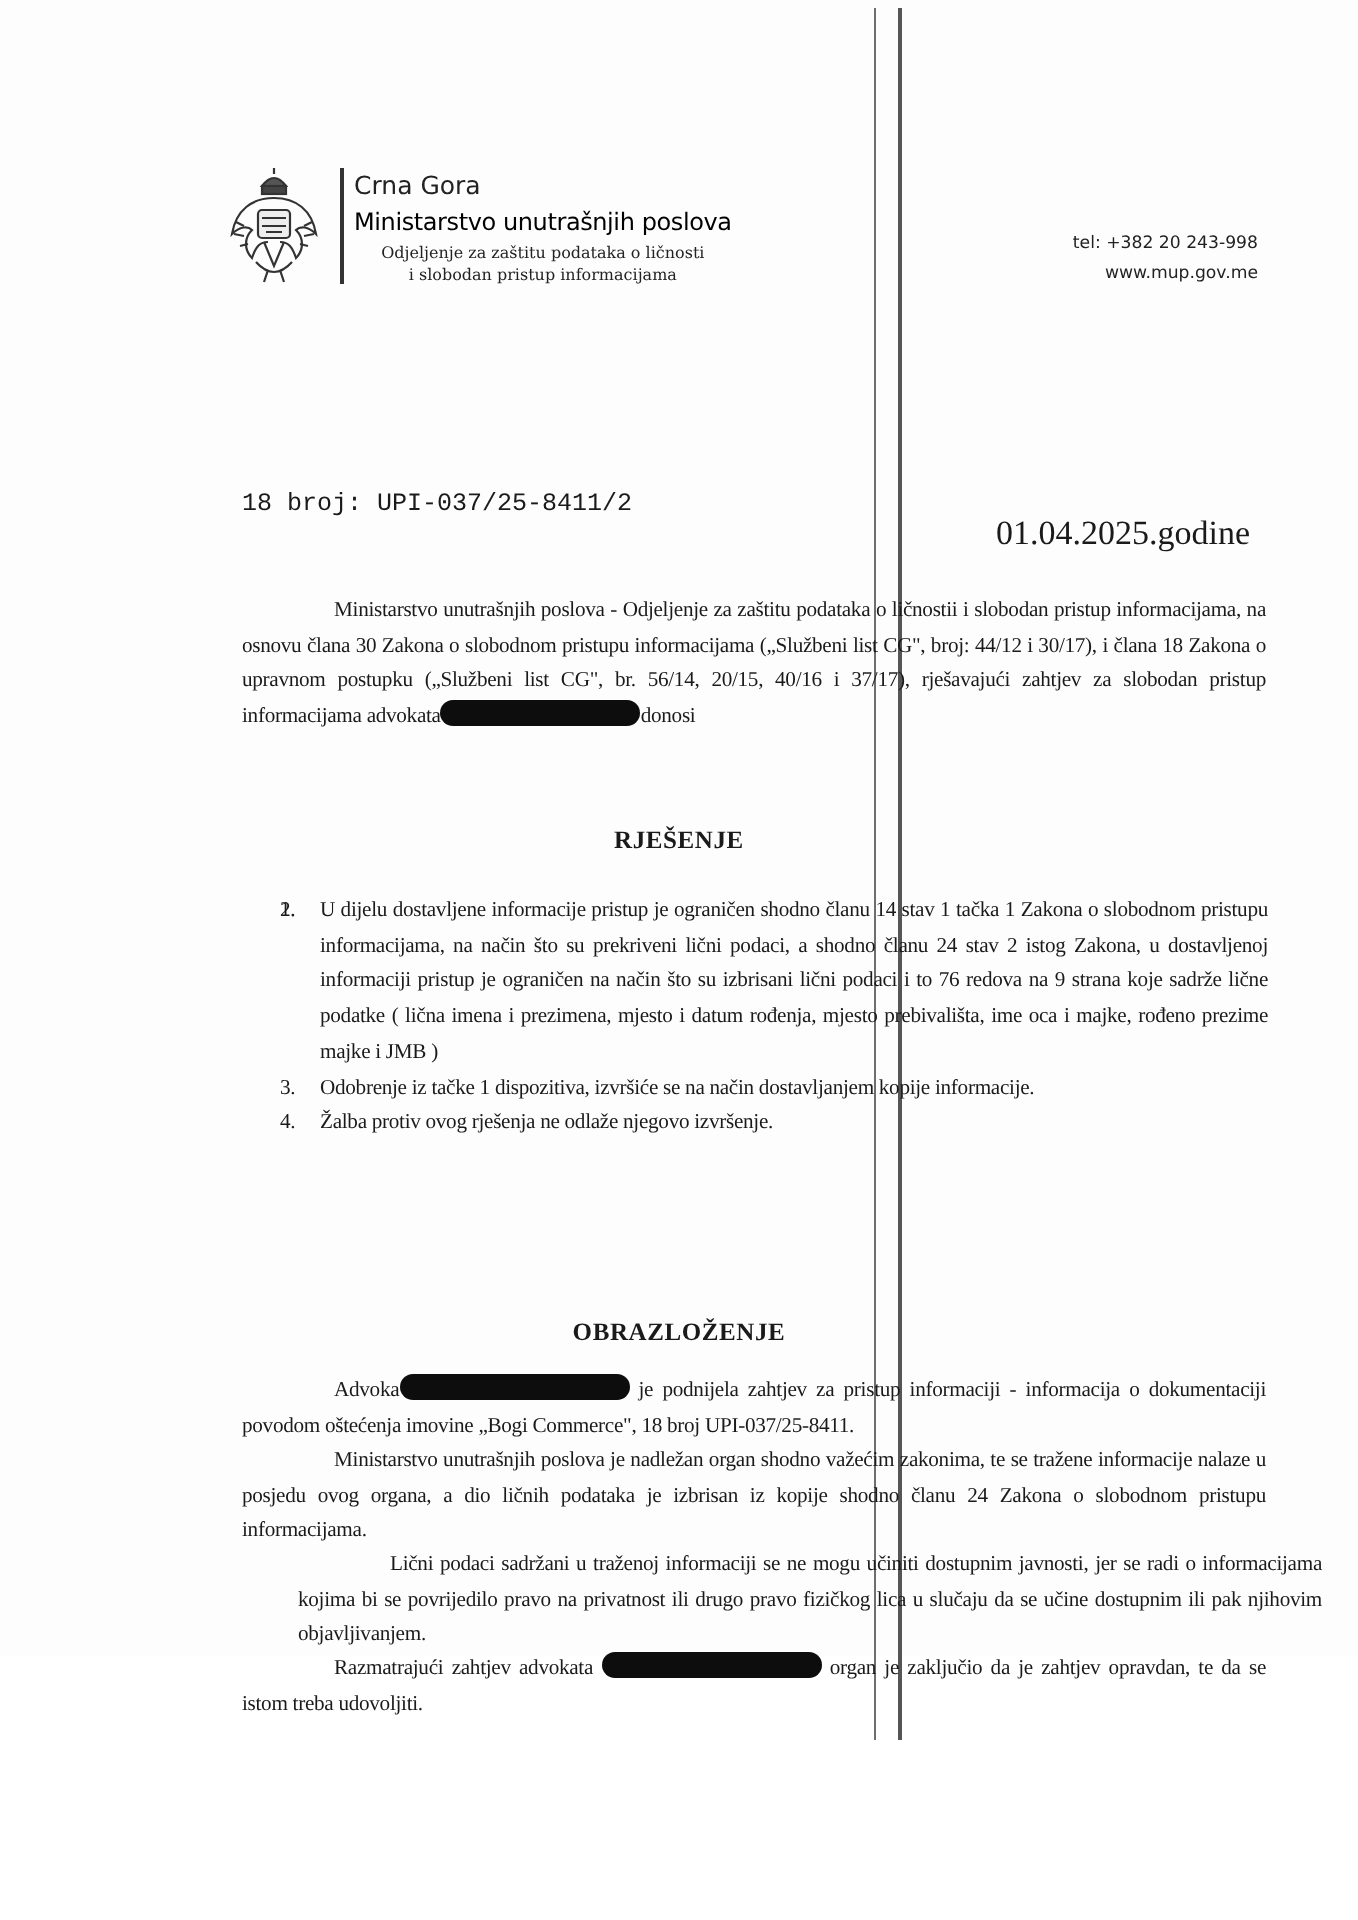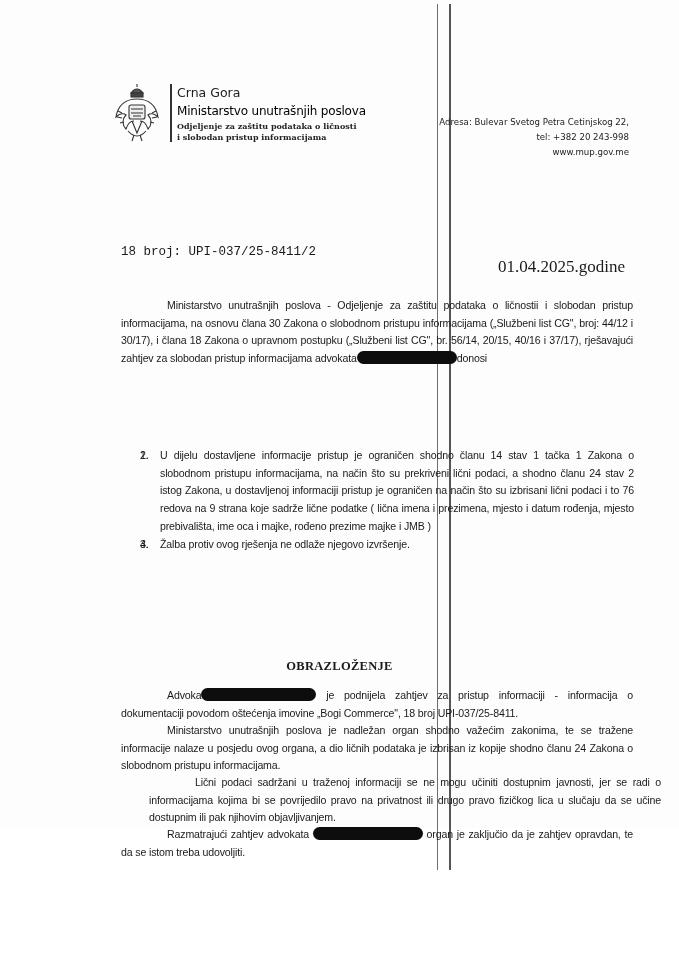--- a/index.html
+++ b/index.html
@@ -13,30 +13,30 @@
     .scan-line { position: absolute; top: 4px; height: 866px; width: 1.2px; background: #6e6e6e; }
     .scan-line.l1 { left: 437px; }
     .scan-line.l2 { left: 449px; width: 1.6px; background: #555; }
 
     
     .coat { position: absolute; left: 112px; top: 83px; width: 50px; height: 62px; }
     .header-divider { position: absolute; left: 170px; top: 84px; width: 1.5px; height: 58px; background: #333; }
     .org { position: absolute; left: 177px; top: 85px; font-family: "DejaVu Sans", sans-serif; }
     .org-country { font-size: 12.5px; color: #222; line-height: 16px; }
     .org-ministry { font-size: 12px; color: #000000; line-height: 20px; letter-spacing: -0.2px; }
-    .org-dept { font-family: "DejaVu Serif", serif; font-weight: bold; font-size: 8px; line-height: 11px; color: #222; }
+    .org-dept { font-family: "DejaVu Serif", serif; font-weight: normal; font-size: 8px; line-height: 11px; color: #222; text-align: center; }
 
     .address { position: absolute; right: 50px; top: 115px; text-align: right;
       font-family: "DejaVu Sans", sans-serif; font-size: 8.6px; line-height: 15px; color: #222; }
     .address .line1 { position: relative; }
 
     .refno { position: absolute; left: 121px; top: 245px; font-family: Liberation Mono, monospace; font-size: 12.5px; }
     .date { position: absolute; right: 54px; top: 257px; font-family: "Liberation Serif", serif; font-size: 17px; }
 
-    .body-text { font-family: Liberation Sans, sans-serif; font-size: 10.6px; color: #1a1a1a; letter-spacing: -0.15px; }
+    .body-text { font-family: Liberation Serif, serif; font-size: 10.6px; color: #1a1a1a; letter-spacing: -0.15px; }
     .para { position: absolute; left: 121px; width: 512px; line-height: 17.5px; text-align: justify; text-indent: 46px; }
     .p-intro { top: 297px; }
 
     .redact { display: inline-block; background: #0d0d0d; border-radius: 9px; height: 13px; vertical-align: -2px; }
 
     .heading { position: absolute; left: 0; width: 679px; text-align: center;
       font-family: "Liberation Serif", serif; font-weight: bold; font-size: 12.5px; letter-spacing: 0.3px; }
     .h-rjesenje { top: 413px; }
     .h-obraz { top: 659px; }
 
@@ -77,37 +77,37 @@
   <div class="header-divider"></div>
 
   <div class="org">
     <div class="org-country">Crna Gora</div>
     <div class="org-ministry">Ministarstvo unutrašnjih poslova</div>
     <div class="org-dept">Odjeljenje za zaštitu podataka o ličnosti</div>
     <div class="org-dept">i slobodan pristup informacijama</div>
   </div>
 
   <div class="address">
-    <div class="line1">Adresa: Bulevar Svetog Petra Cetinjskog 22,</div>
     <div>tel: +382 20 243-998</div>
     <div>www.mup.gov.me</div>
   </div>
 
   <div class="refno">18 broj: UPI-037/25-8411/2</div>
   <div class="date">01.04.2025.godine</div>
 
   <div class="para p-intro body-text">
     <span>Ministarstvo unutrašnjih poslova - Odjeljenje za zaštitu podataka o ličnostii i slobodan pristup informacijama, na osnovu člana 30 Zakona o slobodnom pristupu informacijama („Službeni list CG", broj: 44/12 i 30/17), i člana 18 Zakona o upravnom postupku („Službeni list CG", br. 56/14, 20/15, 40/16 i 37/17), rješavajući zahtjev za slobodan pristup informacijama advokata</span><span class="redact" style="width:100px;"></span><span>donosi</span>
   </div>
 
+  <div class="heading h-rjesenje">RJEŠENJE</div>
 
   <ol class="list body-text">
     <li><span class="num">1.</span></li>
     <li><span class="num">2.</span><span>U dijelu dostavljene informacije pristup je ograničen shodno članu 14 stav 1 tačka 1 Zakona o slobodnom pristupu informacijama, na način što su prekriveni lični podaci, a shodno članu 24 stav 2 istog Zakona, u dostavljenoj informaciji pristup je ograničen na način što su izbrisani lični podaci i to 76 redova na 9 strana koje sadrže lične podatke ( lična imena i prezimena, mjesto i datum rođenja, mjesto prebivališta, ime oca i majke, rođeno prezime majke i JMB )</span></li>
-    <li><span class="num">3.</span></li>
+    <li><span class="num">3.</span><span>Odobrenje iz tačke 1 dispozitiva, izvršiće se na način dostavljanjem kopije informacije.</span></li>
     <li><span class="num">4.</span><span>Žalba protiv ovog rješenja ne odlaže njegovo izvršenje.</span></li>
   </ol>
 
   <div class="heading h-obraz">OBRAZLOŽENJE</div>
 
   <div class="para p-obraz1 body-text">
     <span>Advoka</span><span class="redact" style="width:115px;"></span> <span>je podnijela zahtjev za pristup informaciji - informacija o dokumentaciji povodom oštećenja imovine „Bogi Commerce", 18 broj UPI-037/25-8411.</span>
   </div>
 
   <div class="para p-obraz2 body-text">Ministarstvo unutrašnjih poslova je nadležan organ shodno važećim zakonima, te se tražene informacije nalaze u posjedu ovog organa, a dio ličnih podataka je izbrisan iz kopije shodno članu 24 Zakona o slobodnom pristupu informacijama.</div>

